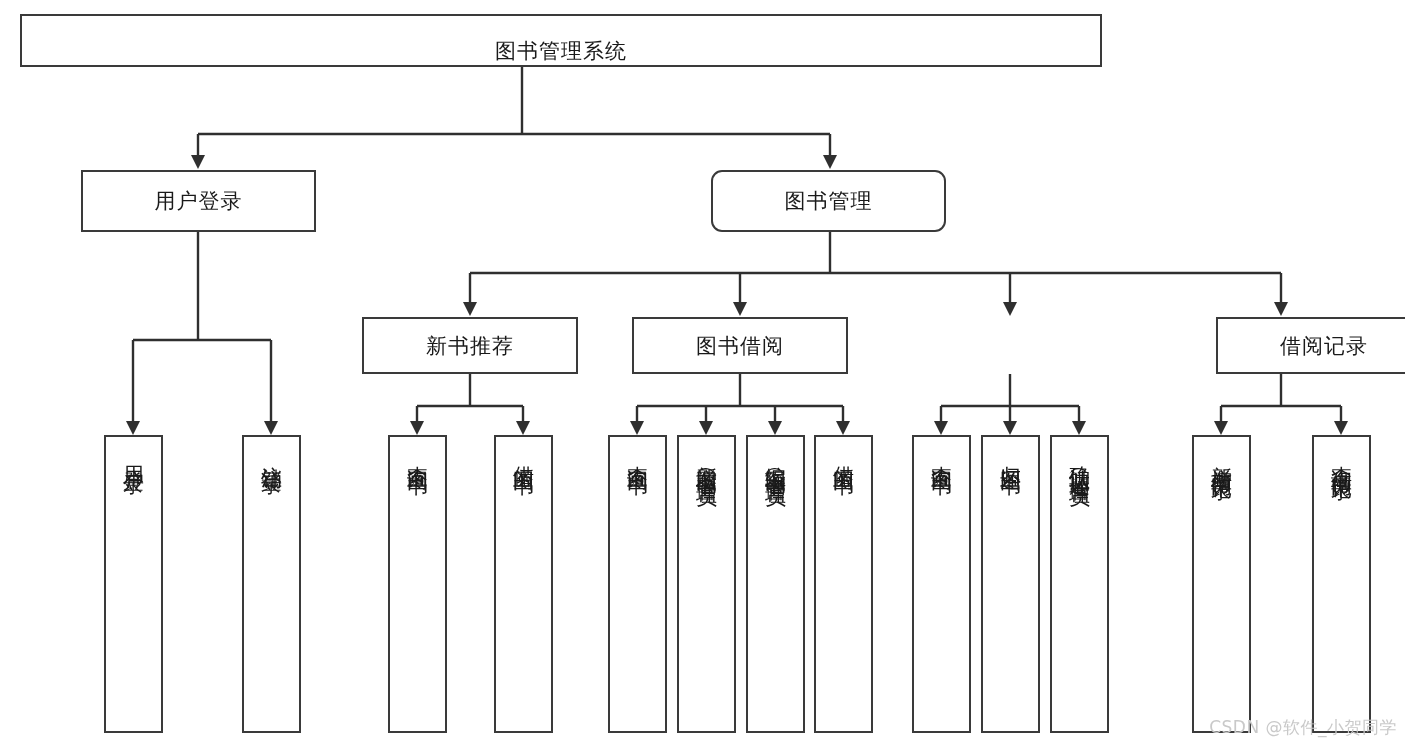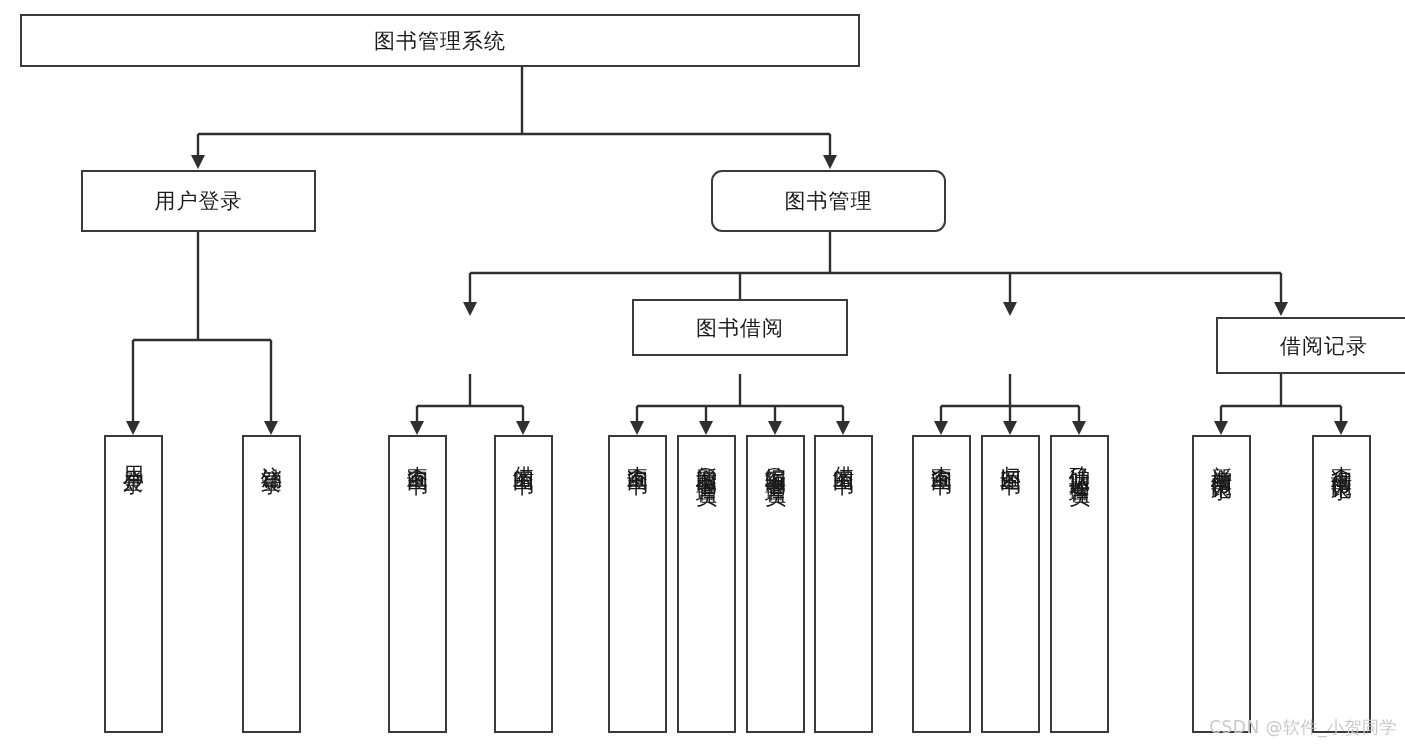--- a/index.html
+++ b/index.html
@@ -66,32 +66,35 @@
       <path d="M1010 406 L1010 428" marker-end="url(#arw)"></path>
       <path d="M1079 406 L1079 428" marker-end="url(#arw)"></path>
 
       <path d="M1281 374 L1281 406"></path>
       <path d="M1221 406 L1341 406"></path>
       <path d="M1221 406 L1221 428" marker-end="url(#arw)"></path>
       <path d="M1341 406 L1341 428" marker-end="url(#arw)"></path>
     </g>
   </svg>
 
-  <div class="node h" style="left:20px;top:14px;width:840px;height:53px;">
+  <div class="node h" style="left:20px;top:14px;width:1082px;height:53px;align-items:flex-end;">
     <span>图书管理系统</span>
   </div>
 
   <div class="node h" style="left:81px;top:170px;width:235px;height:62px;">
     <span>用户登录</span>
   </div>
   <div class="node h" style="left:711px;top:170px;width:235px;height:62px;border-radius:11px;">
     <span>图书管理</span>
   </div>
 
-  <div class="node h" style="left:632px;top:299px;width:216px;height:57px;">
+  <div class="node h" style="left:362px;top:317px;width:216px;height:57px;">
+    <span>新书推荐</span>
+  </div>
+  <div class="node h" style="left:632px;top:317px;width:216px;height:57px;">
     <span>图书借阅</span>
   </div>
   <div class="node h" style="left:1216px;top:317px;width:216px;height:57px;">
     <span>借阅记录</span>
   </div>
 
   <div class="node v" style="left:104px;top:435px;width:59px;height:298px;">
     <span>用户登录</span>
   </div>
   <div class="node v" style="left:242px;top:435px;width:59px;height:298px;">

